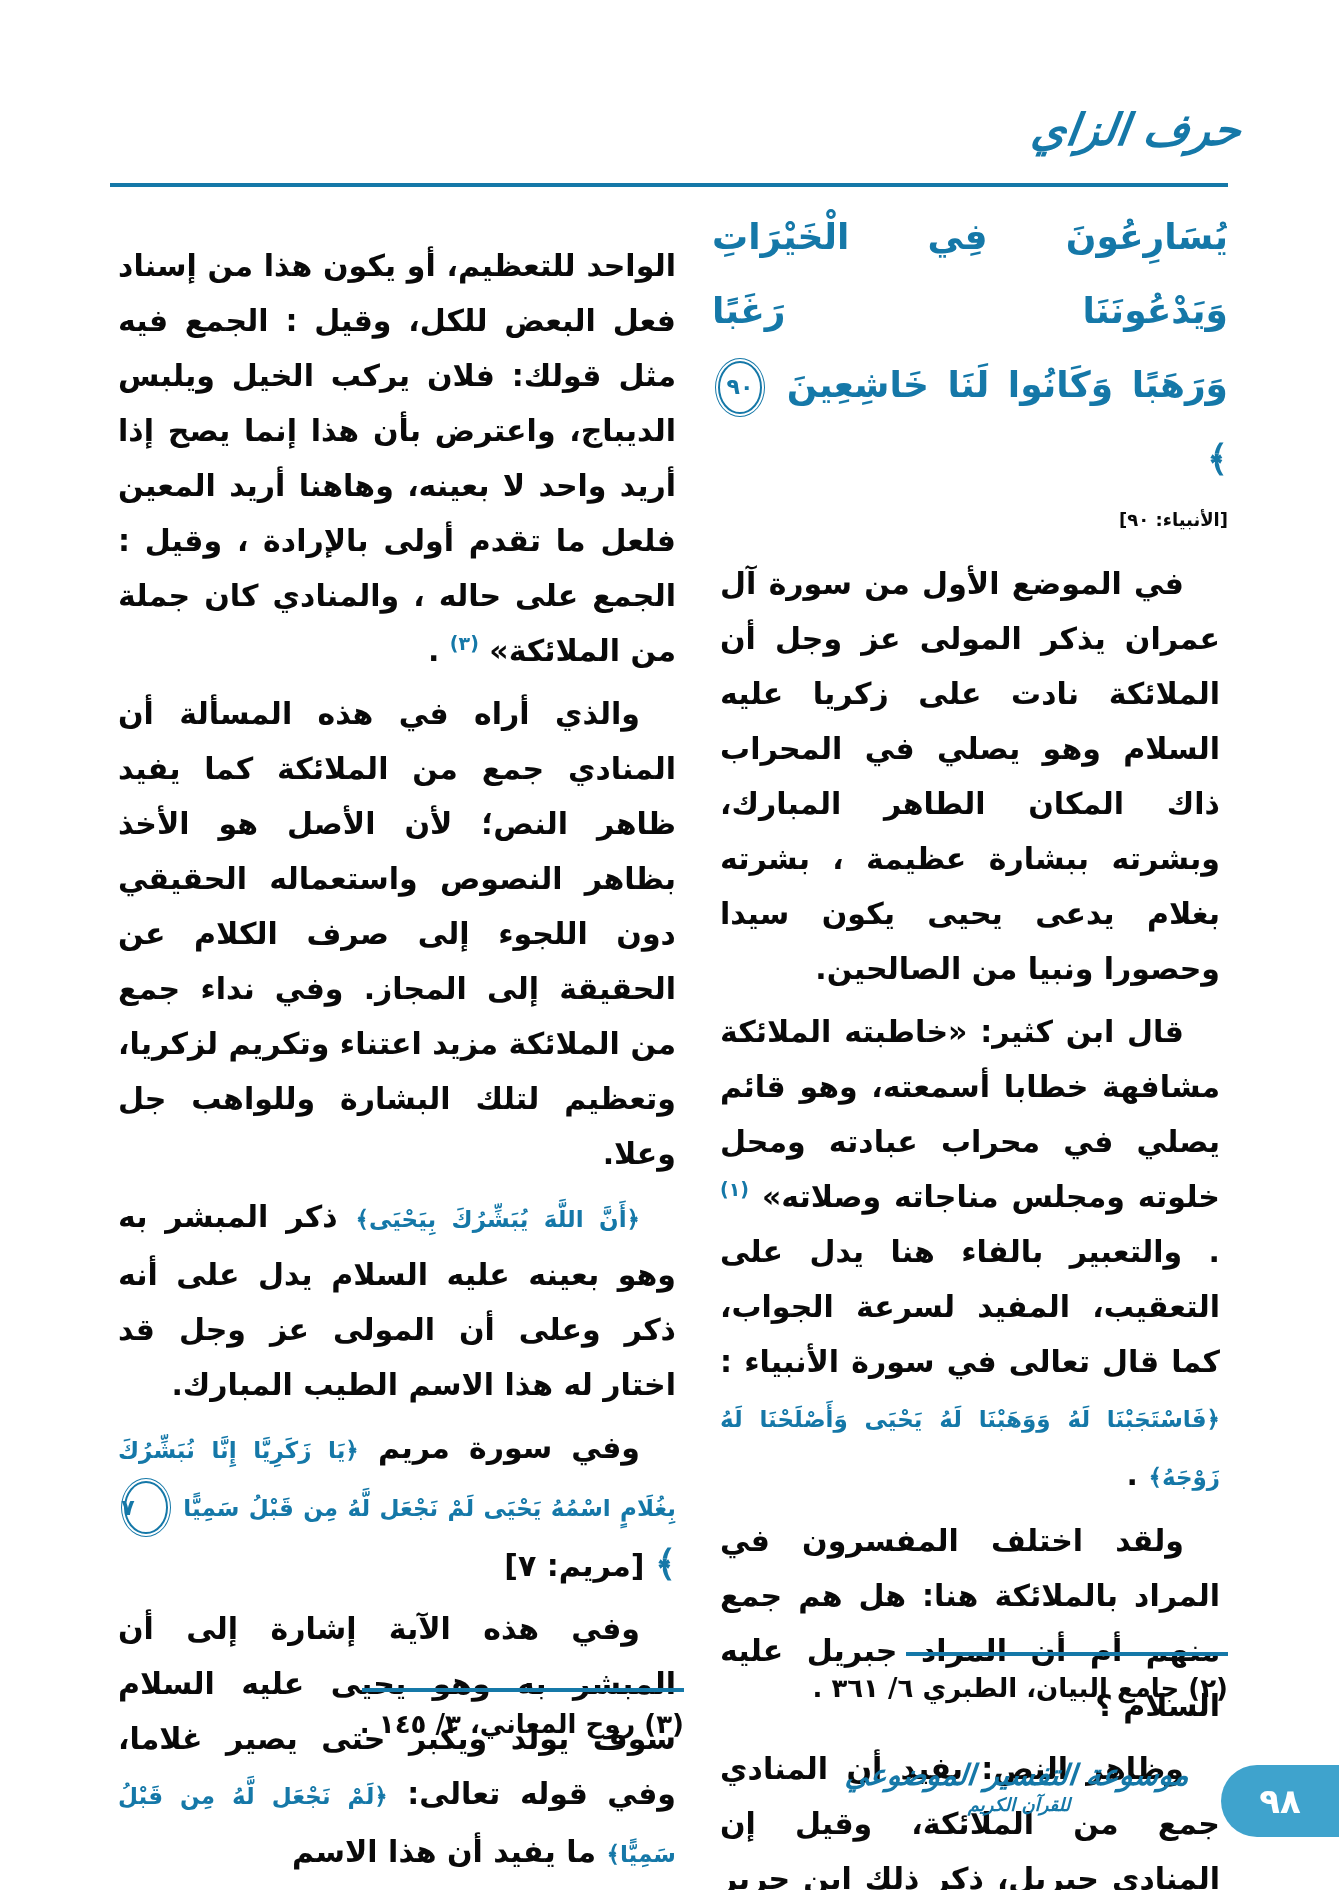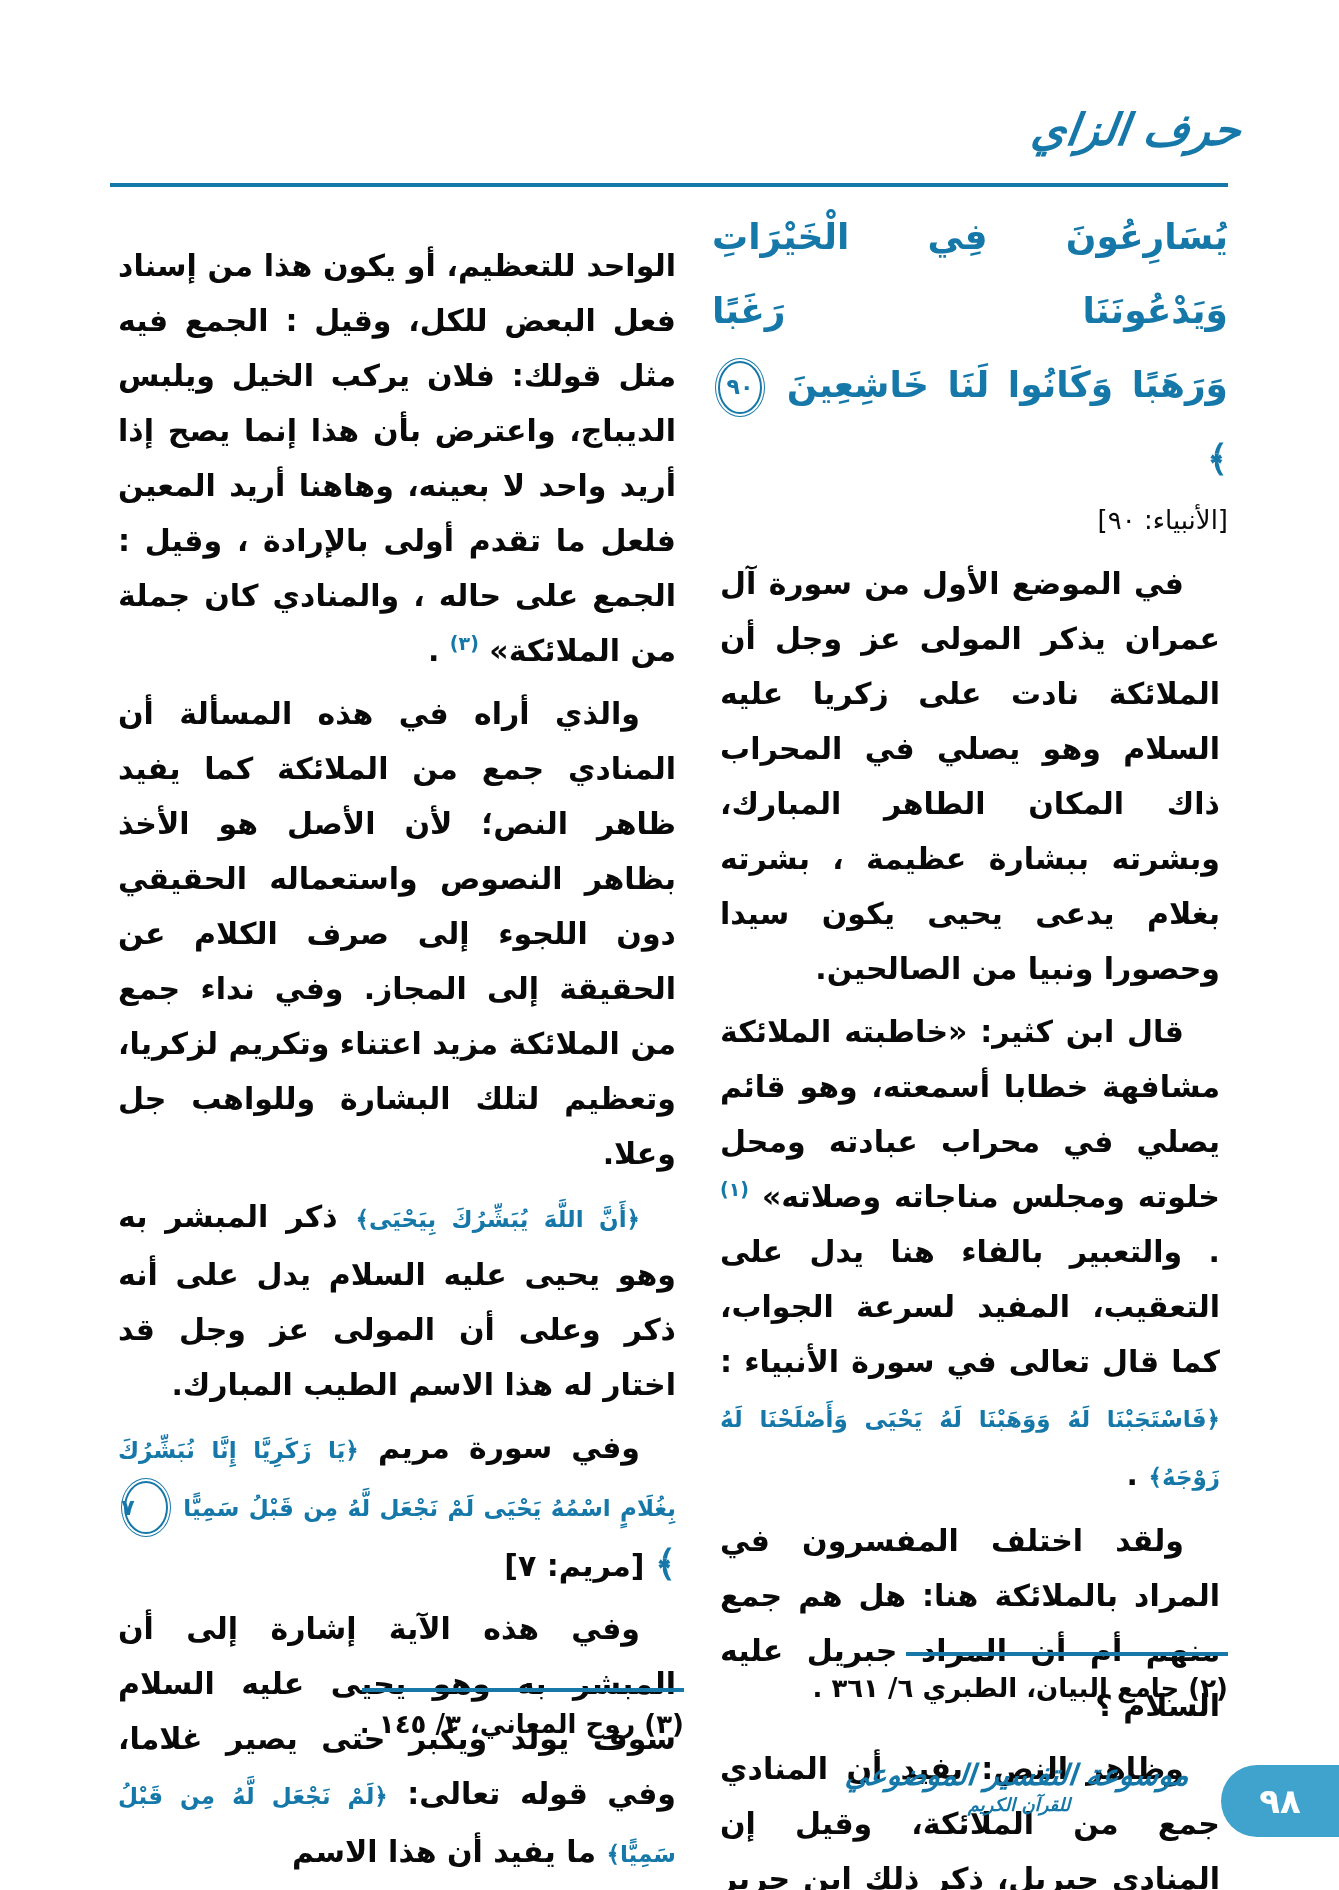--- a/index.html
+++ b/index.html
@@ -67,21 +67,21 @@
   .tail{color:var(--accent);font-size:36px;font-weight:bold;}
   
   .verse-block{margin-bottom:12px;}
   .vline{
     color:var(--accent);
     font-size:36px;font-weight:bold;
     line-height:74px;
     text-align:justify;text-align-last:justify;
   }
   .verse-ref{
-    font-size:26px;font-weight:normal;color:var(--ink);
+    font-size:18px;font-weight:bold;color:var(--ink);
     line-height:48px;text-align:right;
   }
   
   .footnotes{position:absolute;right:0;left:0;}
   .col-right .footnotes{top:1452px;}
   .col-left .footnotes{top:1488px;}
   .fn-rule{width:322px;height:4px;background:var(--accent);margin-bottom:12px;}
   .fn-line{
     font-size:26px;font-weight:bold;color:var(--ink);
     line-height:41px;text-align:right;
@@ -140,21 +140,21 @@
 
       <div class="footnotes">
         <div class="fn-rule"></div>
         <div class="fn-line">(٢) جامع البيان، الطبري ٦/ ٣٦١ .</div>
       </div>
     </div>
 
     <div class="col col-left">
       <p class="body-p"><span>الواحد للتعظيم، أو يكون هذا من إسناد فعل البعض للكل، وقيل : الجمع فيه مثل قولك: فلان يركب الخيل ويلبس الديباج، واعترض بأن هذا إنما يصح إذا أريد واحد لا بعينه، وهاهنا أريد المعين فلعل ما تقدم أولى بالإرادة ، وقيل : الجمع على حاله ، والمنادي كان جملة من الملائكة» </span><span class="fnref">(٣)</span><span> .</span></p>
       <p class="body-p indent"><span>والذي أراه في هذه المسألة أن المنادي جمع من الملائكة كما يفيد ظاهر النص؛ لأن الأصل هو الأخذ بظاهر النصوص واستعماله الحقيقي دون اللجوء إلى صرف الكلام عن الحقيقة إلى المجاز. وفي نداء جمع من الملائكة مزيد اعتناء وتكريم لزكريا، وتعظيم لتلك البشارة وللواهب جل وعلا.</span></p>
-      <p class="body-p indent"><span class="q">﴿أَنَّ اللَّهَ يُبَشِّرُكَ بِيَحْيَى﴾</span><span> ذكر المبشر به وهو يحيى عليه السلام يدل على أنه ذكر وعلى أن المولى عز وجل قد اختار له هذا الاسم الطيب المبارك.</span></p>
+      <p class="body-p indent"><span class="q">﴿أَنَّ اللَّهَ يُبَشِّرُكَ بِيَحْيَى﴾</span><span> ذكر المبشر به وهو بعينه عليه السلام يدل على أنه ذكر وعلى أن المولى عز وجل قد اختار له هذا الاسم الطيب المبارك.</span></p>
       <p class="body-p indent"><span>وفي سورة مريم </span><span class="q">﴿يَا زَكَرِيَّا إِنَّا نُبَشِّرُكَ بِغُلَامٍ اسْمُهُ يَحْيَى لَمْ نَجْعَل لَّهُ مِن قَبْلُ سَمِيًّا </span><span class="ayah">٧</span><span class="tail">﴾</span><span> [مريم: ٧]</span></p>
       <p class="body-p indent"><span>وفي هذه الآية إشارة إلى أن المبشر به وهو يحيى عليه السلام سوف يولد ويكبر حتى يصير غلاما، وفي قوله تعالى: </span><span class="q">﴿لَمْ نَجْعَل لَّهُ مِن قَبْلُ سَمِيًّا﴾</span><span> ما يفيد أن هذا الاسم</span></p>
 
       <div class="footnotes">
         <div class="fn-rule"></div>
         <div class="fn-line">(٣) روح المعاني، ٣/ ١٤٥ .</div>
       </div>
     </div>
   </div>
 

